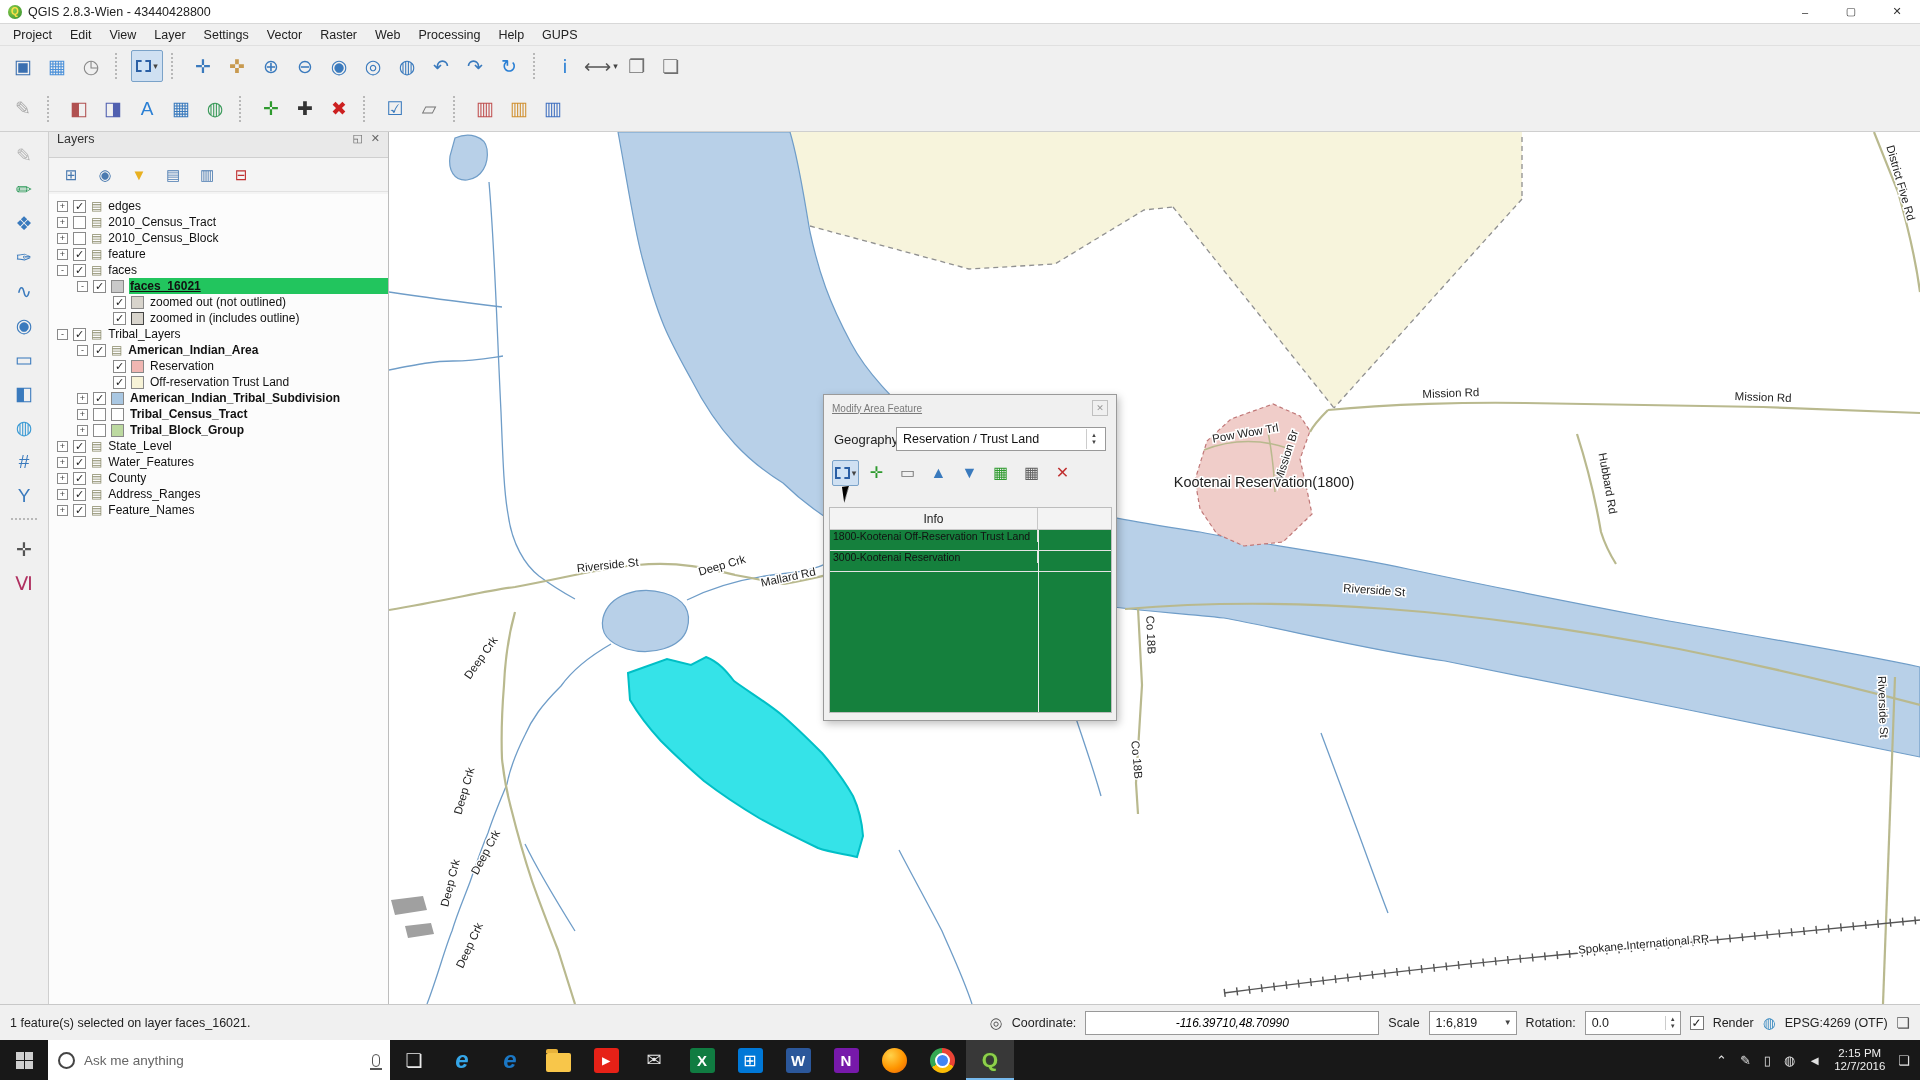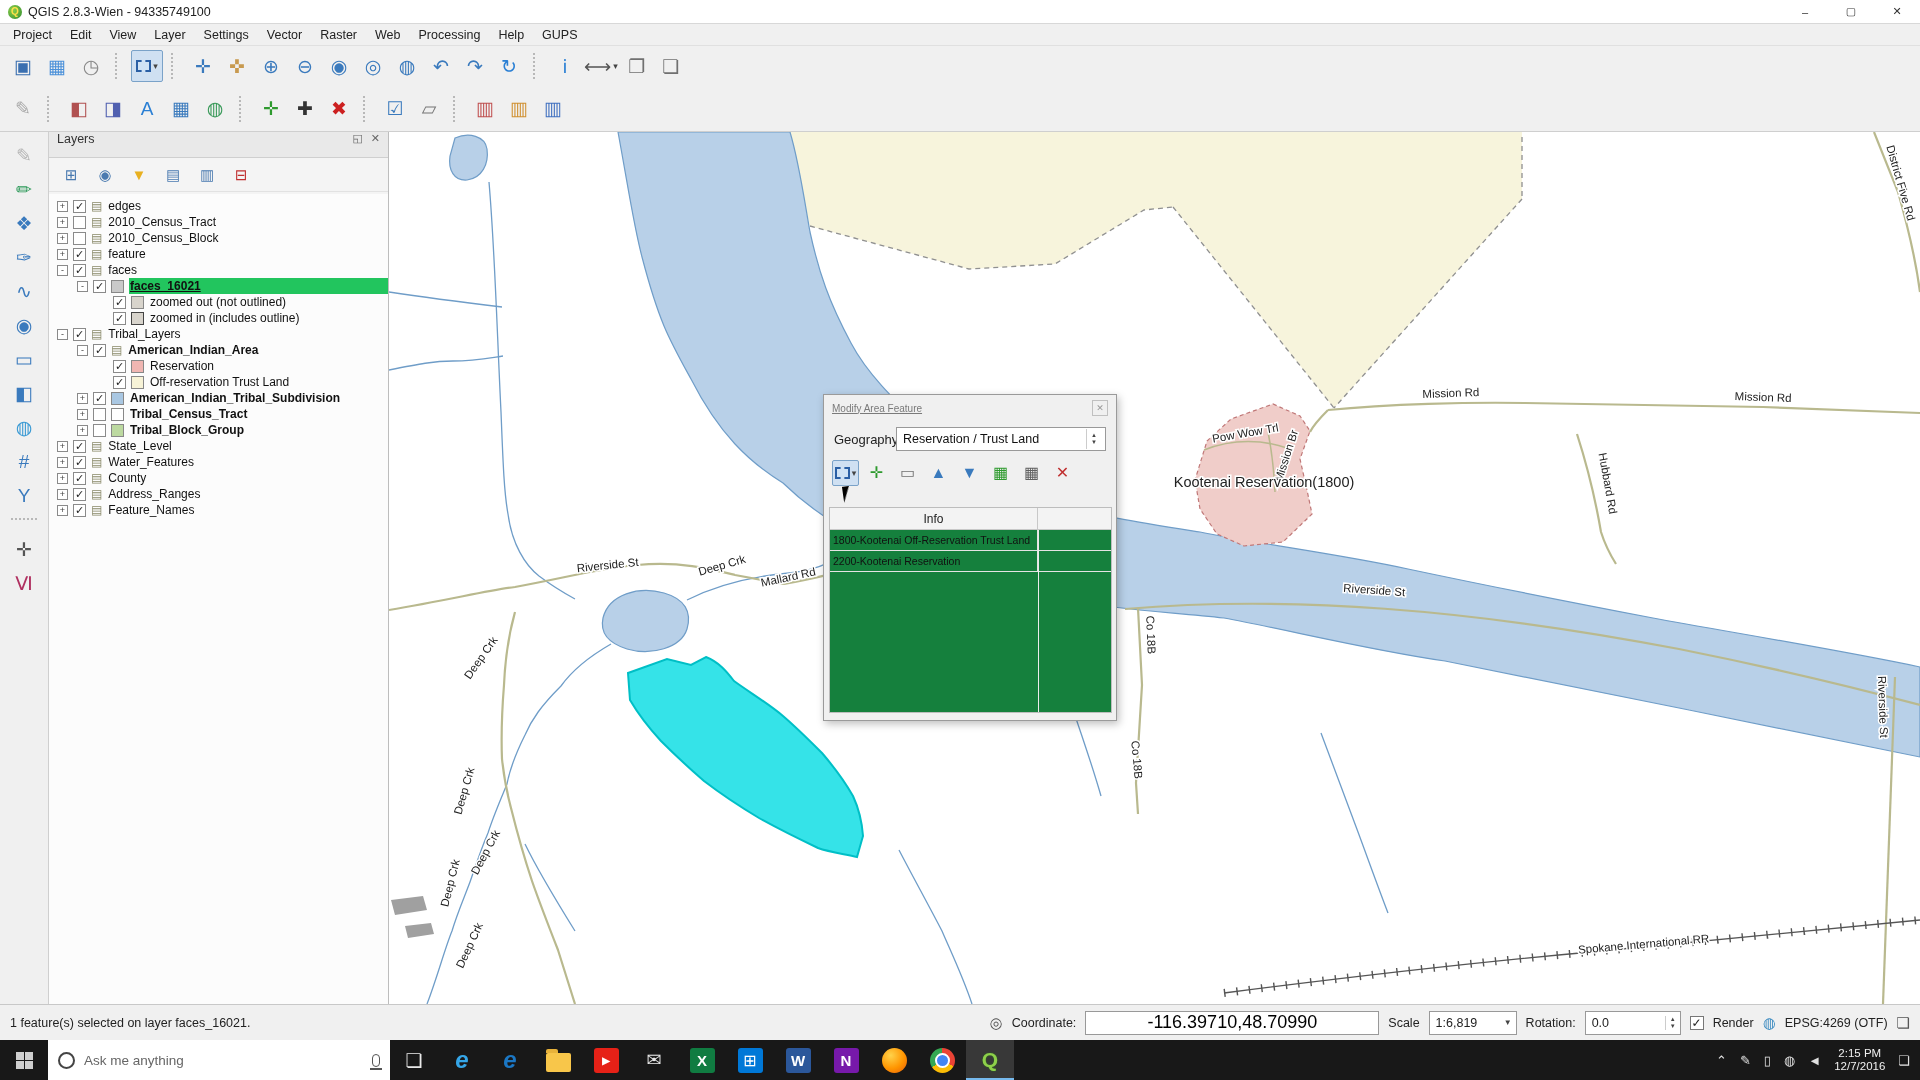--- a/index.html
+++ b/index.html
@@ -92,34 +92,34 @@
   #dlg-tools .tbtn { min-width:27px; height:26px; margin:0 2px; }
   #dlg-tools .tbtn .glyph { font-size:16px; }
   .dlg-table { position:absolute; left:5px; right:4px; top:112px; bottom:7px;
     background:#15803d; border:1px solid #bdbdbd; }
   .dlg-th { position:absolute; left:0; top:0; width:208px; height:22px; background:#f3f3f3;
     border-bottom:1px solid #c8c8c8; border-right:1px solid #c8c8c8;
     font-size:12px; color:#222; display:flex; align-items:center; justify-content:center; }
   .dlg-th2 { position:absolute; left:208px; right:0; top:0; height:22px; background:#f3f3f3;
     border-bottom:1px solid #c8c8c8; }
   .dlg-rows { position:absolute; left:0; right:0; top:22px; }
-  .dlg-tr { height:21px; display:flex; border-bottom:1px solid #e4e4e4; }
+  .dlg-tr { height:21px; display:flex; border-bottom:1px solid #e4e4e4;flex-direction:column; }
   .dlg-td1 { width:208px; border-right:1px solid #e4e4e4; font-size:10.5px; color:#111;
     display:flex; align-items:center; padding-left:3px; white-space:nowrap; overflow:hidden; }
   .dlg-td2 { flex:1; }
   .dlg-vline { position:absolute; left:208px; top:22px; bottom:0; width:1px; background:#ececec; }
 
   
   #statusbar { position:absolute; left:0; top:1004px; width:1920px; height:36px;
     background:#f0f0f0; border-top:1px solid #c8c8c8; display:flex; align-items:center;
     padding:0 10px; font-size:12.5px; color:#222; }
   #sb-right { margin-left:auto; display:flex; align-items:center; gap:9px; }
   .sb-icon { font-size:15px; color:#555; }
   #coord-input { width:294px; height:24px; border:1px solid #999; background:#fff;
-    text-align:center; font-size:18px; font-family:"Liberation Sans",sans-serif; }
+    text-align:center; font-size:12px; font-family:"Liberation Sans",sans-serif;font-style:italic; }
   .sb-combo { width:88px; height:24px; background:#fff; border:1px solid #999; display:flex;
     align-items:center; padding:0 4px 0 6px; }
   .sb-combo .val { flex:1; font-size:12.5px; }
   .sb-combo .arrow { font-size:8px; color:#444; }
   #rotation-spin { width:96px; height:24px; background:#fff; border:1px solid #999; display:flex; align-items:center; }
   #rotation-spin .val { flex:1; padding-left:6px; font-size:12.5px; }
   #rotation-spin .spin { display:flex; flex-direction:column; width:15px; border-left:1px solid #ccc;
     font-size:6px; color:#444; line-height:7px; align-items:center; }
   #render-cb { width:14px; height:14px; border:1px solid #777; background:#fff; font-size:12px;
     line-height:12px; text-align:center; color:#222; }
@@ -165,21 +165,21 @@
   
   #cursor { position:absolute; left:843px; top:486px; width:0; height:0; z-index:50;
     border-left:7px solid #000; border-right:5px solid transparent;
     border-bottom:16px solid transparent; filter:drop-shadow(0 0 1px #fff); transform:rotate(-8deg); }
 </style>
 </head>
 <body>
 
 <div id="titlebar">
   <div id="app-icon">Q</div>
-  <div id="title-text">QGIS 2.8.3-Wien - 94335749100</div>
+  <div id="title-text">QGIS 2.8.3-Wien - 43440428800</div>
   <div id="win-controls">
       <div class="win-btn">–</div>
       <div class="win-btn">▢</div>
       <div class="win-btn">✕</div>
     </div>
 </div>
 
 <div id="menubar">
     <div class="menu-item">Project</div>
     <div class="menu-item">Edit</div>
@@ -654,21 +654,21 @@
     </div>
   <div class="dlg-table">
     <div class="dlg-th">Info</div>
     <div class="dlg-th2"></div>
     <div class="dlg-rows" id="dlg-rows">
         <div class="dlg-tr">
           <div class="dlg-td1">1800-Kootenai Off-Reservation Trust Land</div>
           <div class="dlg-td2"></div>
         </div>
         <div class="dlg-tr">
-          <div class="dlg-td1">2200-Kootenai Reservation</div>
+          <div class="dlg-td1">3000-Kootenai Reservation</div>
           <div class="dlg-td2"></div>
         </div>
       </div>
     <div class="dlg-vline"></div>
   </div>
 </div>
 
 <div id="cursor"></div>
 
 <div id="statusbar">

